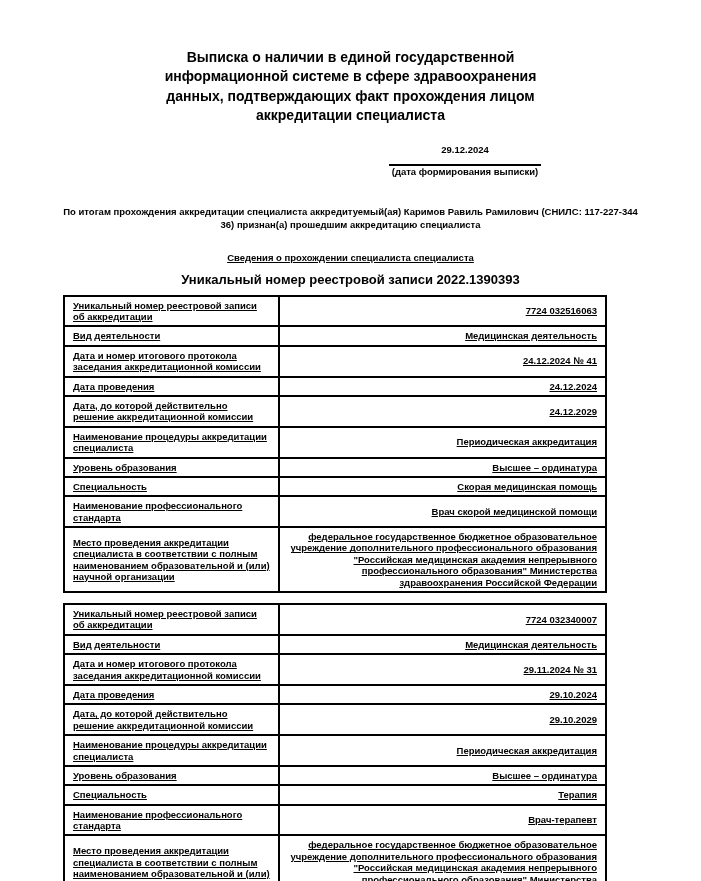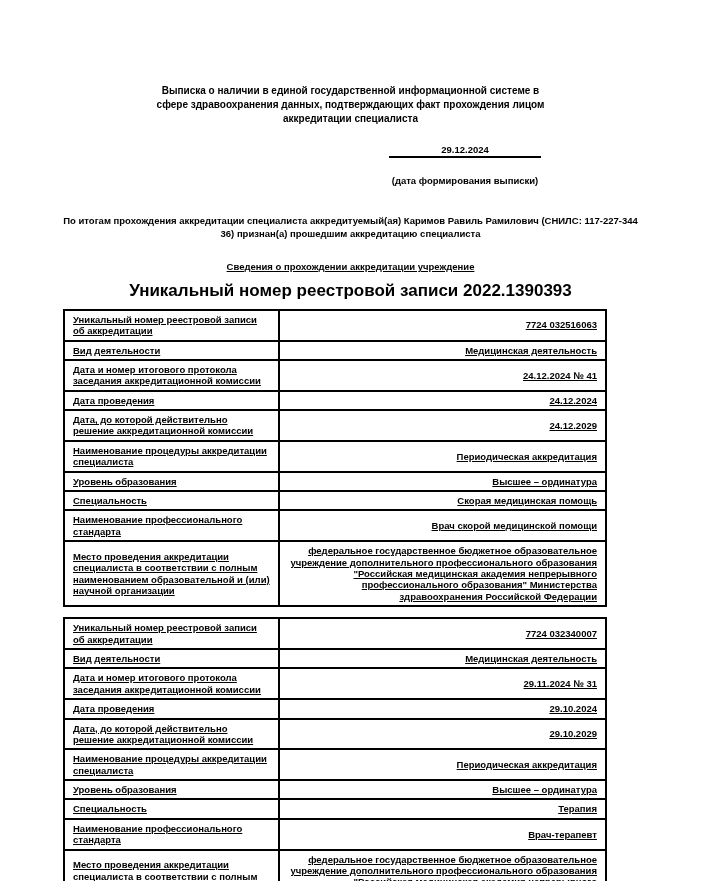--- a/index.html
+++ b/index.html
@@ -12,61 +12,61 @@
   }
   .page {
     position: relative;
     width: 701px;
     height: 881px;
     background: #ffffff;
     overflow: hidden;
     font-weight: 700;
   }
   .doc-title {
-    margin: 84px auto 0;
+    margin: 48px auto 0;
     width: 390px;
-    font-size: 10px;
+    font-size: 14px;
     line-height: 1.38;
     text-align: center;
     font-weight: 700;
   }
   .date-block {
     margin-top: 19px;
     margin-left: 389px;
     width: 152px;
     text-align: center;
     font-size: 9.5px;
     line-height: 1.25;
   }
   .date-value {
     display: block;
     border-bottom: 2px solid #000000;
-    padding-bottom: 0;
+    padding-bottom: 8px;
   }
   .date-caption {
-    padding-top: 17px;
+    padding-top: 0;
     white-space: nowrap;
   }
   .intro {
     margin: 27px auto 0;
     width: 578px;
     text-align: center;
     font-size: 9.5px;
     line-height: 1.4;
   }
   .section-heading {
     margin-top: 20px;
     text-align: center;
     font-size: 9.5px;
     text-decoration: underline;
   }
   .registry-heading {
     margin-top: 9px;
     text-align: center;
-    font-size: 17px;
+    font-size: 13px;
   }
   table.acc {
     margin-left: 63px;
     width: 542px;
     border-collapse: collapse;
     table-layout: fixed;
     text-decoration: underline;
   }
   table.acc.first  { margin-top: 8px; }
   table.acc.second { margin-top: 10px; }
@@ -89,21 +89,21 @@
 
   <div class="doc-title">Выписка о наличии в единой государственной информационной системе в сфере здравоохранения данных, подтверждающих факт прохождения лицом аккредитации специалиста</div>
 
   <div class="date-block">
     <span class="date-value">29.12.2024</span>
     <div class="date-caption">(дата формирования выписки)</div>
   </div>
 
   <p class="intro">По итогам прохождения аккредитации специалиста аккредитуемый(ая) Каримов Равиль Рамилович (СНИЛС: 117-227-344 36) признан(а) прошедшим аккредитацию специалиста</p>
 
-  <div class="section-heading">Сведения о прохождении аккредитации учреждение</div>
+  <div class="section-heading">Сведения о прохождении специалиста специалиста</div>
 
   <div class="registry-heading">Уникальный номер реестровой записи 2022.1390393</div>
 
   <table class="acc first">
     <tbody>
       <tr>
         <td class="lbl">Уникальный номер реестровой записи об аккредитации</td>
         <td class="val">7724 032516063</td>
       </tr>
       <tr>

